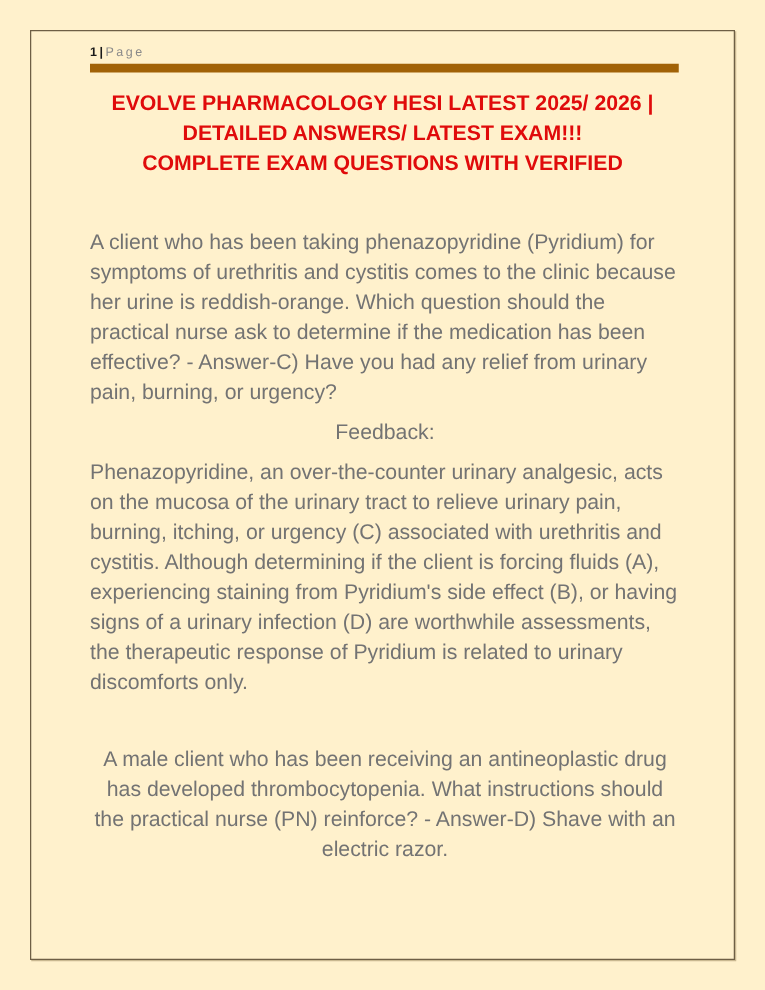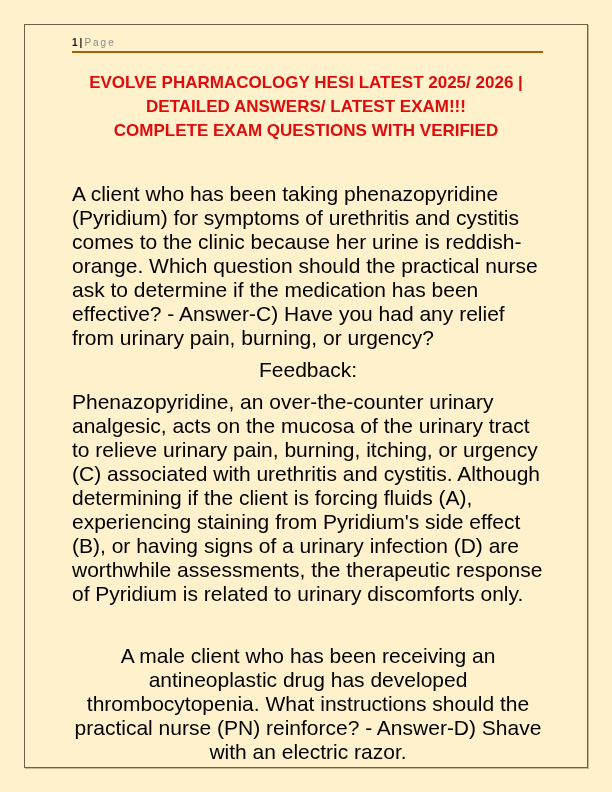--- a/index.html
+++ b/index.html
@@ -22,21 +22,21 @@
       height: 742px;
       border: 1px solid #6e5f45;
       box-shadow: 1px 1px 0 #c9b890;
     }
     .header {
       position: absolute;
       left: 72px;
       top: 36px;
       width: 471px;
       height: 15px;
-      border-bottom: 2px solid #a16207;
+      border-bottom: 7px solid #a16207;
       font-family: "Liberation Sans", sans-serif;
       font-size: 10px;
       line-height: 13px;
     }
     .header .pnum {
       font-weight: bold;
       color: #1a1a1a;
     }
     .header .sep {
       color: #1a1a1a;
@@ -57,22 +57,22 @@
       font-weight: bold;
       font-size: 17px;
       line-height: 24px;
       font-family: "Liberation Sans", sans-serif;
     }
     .content {
       position: absolute;
       left: 72px;
       top: 182px;
       width: 472px;
-      color: #000000;
-      font-size: 21px;
+      color: #737373;
+      font-size: 17px;
       line-height: 24px;
       font-family: "Liberation Sans", sans-serif;
     }
     .content p {
       margin: 0;
     }
     .q1 { }
     .feedback-label { margin-top: 8px !important; text-align: center; }
     .feedback-body { margin-top: 8px !important; }
     .q2 { margin-top: 38px !important; text-align: center; }

